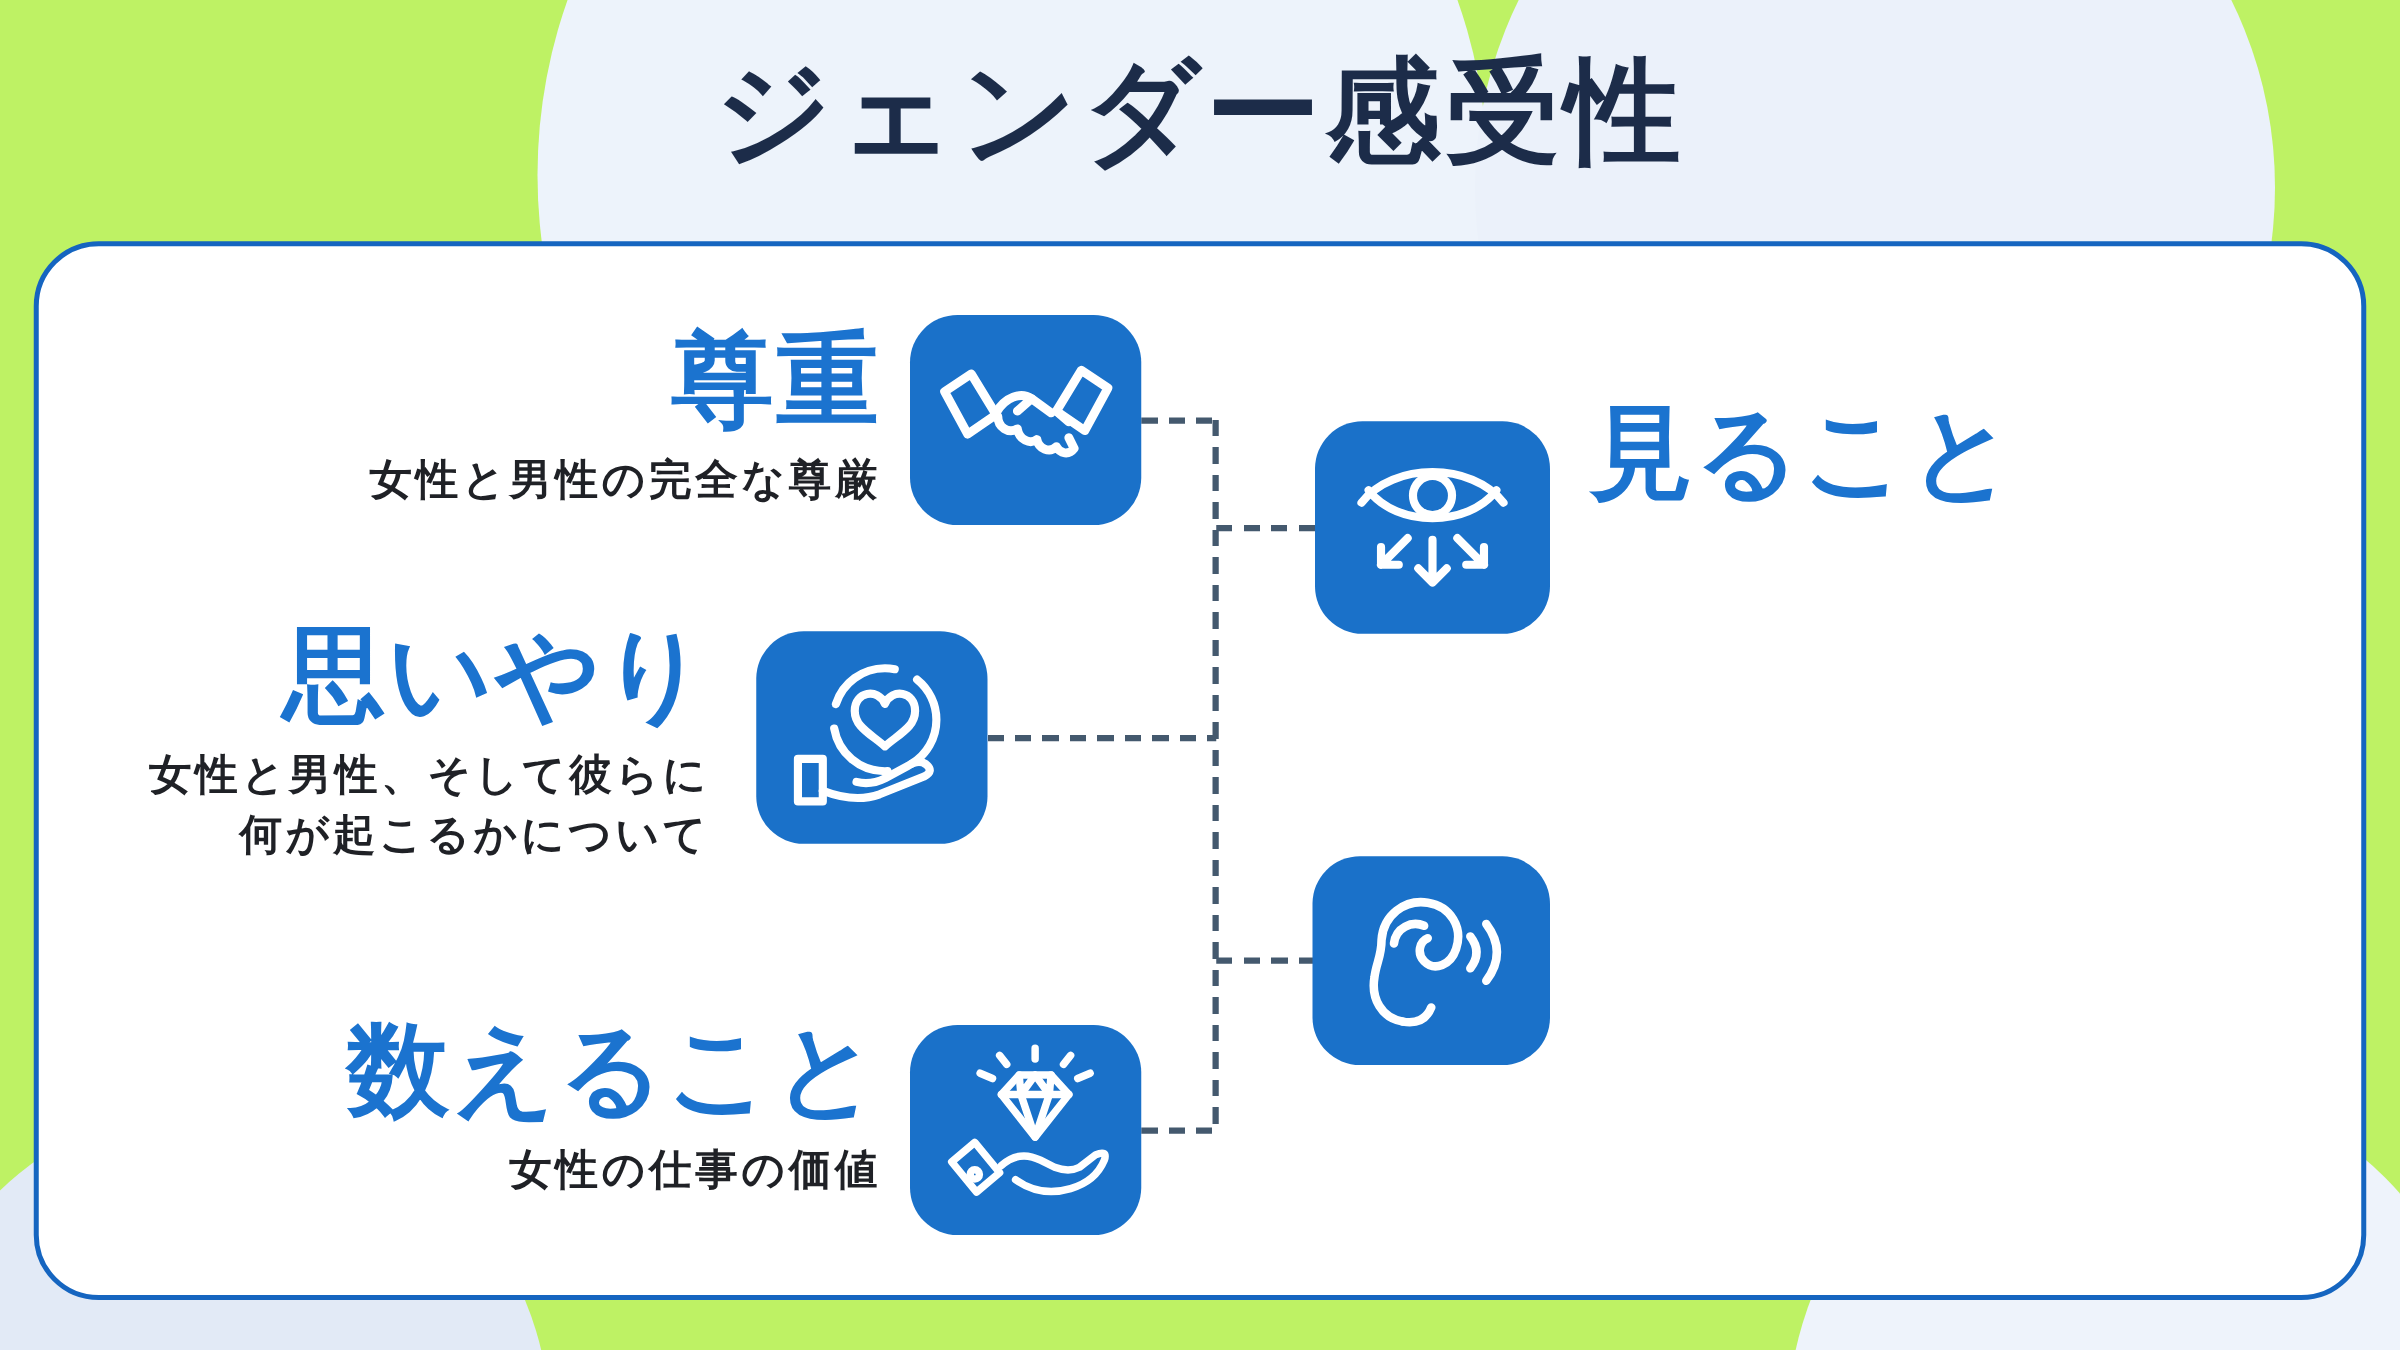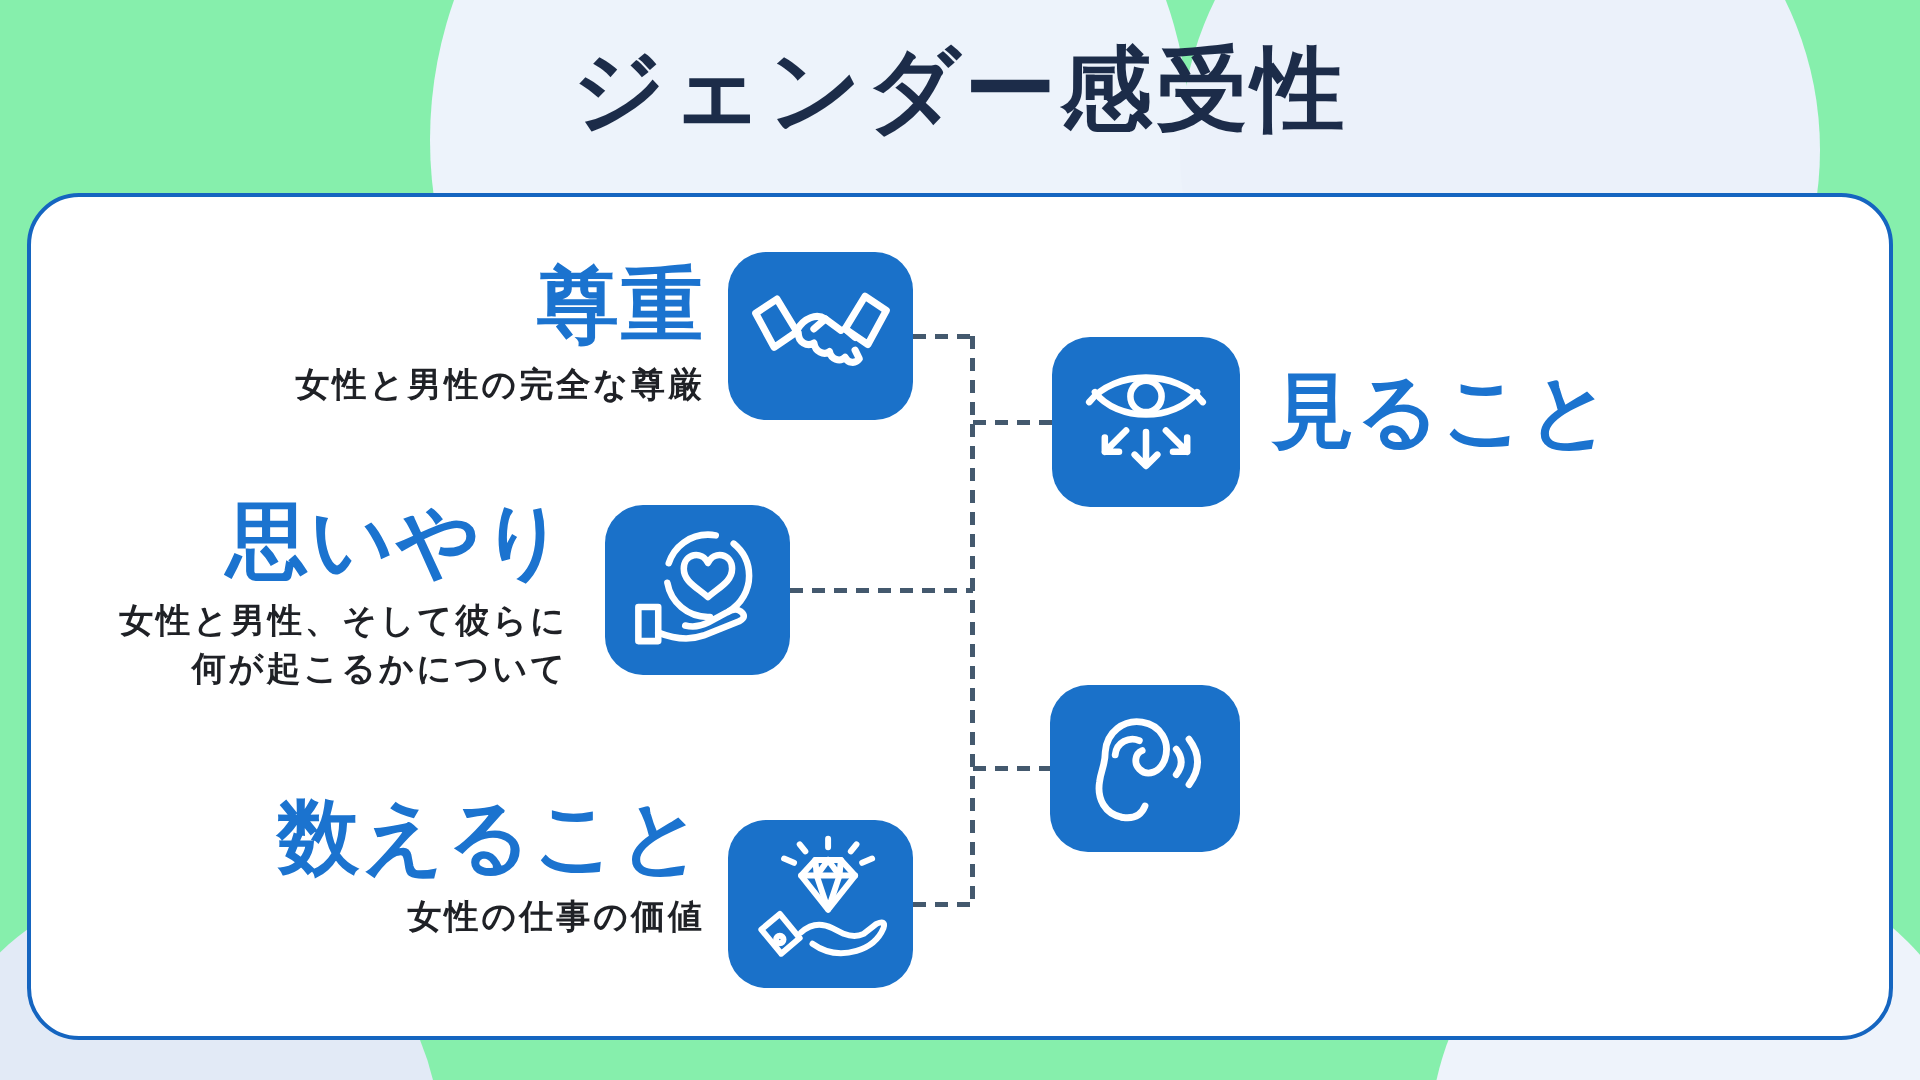--- a/index.html
+++ b/index.html
@@ -1,18 +1,18 @@
 <!DOCTYPE html>
 <html><head>
 <meta charset="utf-8">
 <style>
   html,body{margin:0;padding:0;}
   .stage{
     position:relative;width:1920px;height:1080px;overflow:hidden;
-    background:#86efac;
+    background:#bef264;
     font-family:"Liberation Sans","DejaVu Sans",sans-serif;
   }
   .bg-circle{position:absolute;border-radius:50%;}
   .bg-c1{left:430px;top:-260px;width:760px;height:800px;background:#edf3fb;}
   .bg-c2{left:1180px;top:-180px;width:640px;height:660px;background:#ebf1fa;}
   .bg-c3{left:-80px;top:880px;width:520px;height:520px;background:#e2eaf6;}
   .bg-c4{left:1430px;top:860px;width:560px;height:560px;background:#eef3fb;}
   .page-title{
     position:absolute;left:0;top:28px;width:1920px;text-align:center;
     font-size:92px;font-weight:800;letter-spacing:4px;color:#1c2c49;margin:0;
@@ -41,24 +41,24 @@
   .tile-counting{left:728px;top:820px;width:185px;height:168px;}
   .tile-seeing{left:1052px;top:337px;width:188px;height:170px;}
   .tile-hearing{left:1050px;top:685px;width:190px;height:167px;}
   
   .item-text{position:absolute;}
   .item-title{font-size:82px;font-weight:800;letter-spacing:2px;
     color:#1b73cf;line-height:1.05;white-space:nowrap;}
   .item-desc{font-size:34px;font-weight:600;letter-spacing:3px;color:#1f2126;
     line-height:1.42;white-space:pre-line;margin-top:12px;}
   .align-right{text-align:right;}
-  .align-left{text-align:left;margin-top:48px;}
+  .align-left{text-align:left;}
   .text-respect{right:1215px;top:262px;}
   .text-caring{right:1352px;top:498px;}
-  .text-counting{right:1215px;top:794px;}
+  .text-counting{right:1215px;top:814px;}
   .text-seeing{left:1272px;top:320px;}
   .text-hearing{left:1272px;top:668px;}
   .text-seeing .item-desc,.text-hearing .item-desc{letter-spacing:2px;margin-top:14px;}
 </style>
 </head>
 <body>
 
 <div class="stage">
 
   <div class="bg-circle bg-c1"></div>

